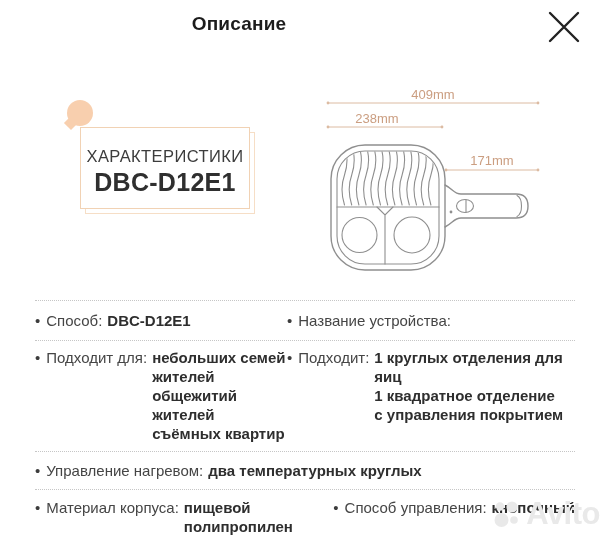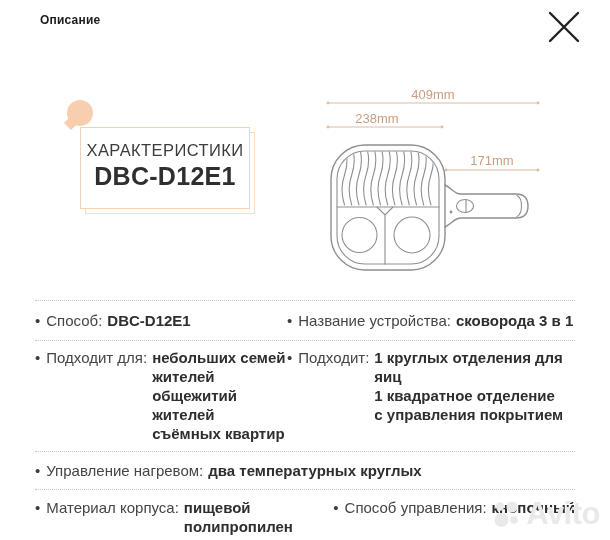--- a/index.html
+++ b/index.html
@@ -21,39 +21,38 @@
     font-family:"Liberation Sans", sans-serif;
     color:var(--text);
     overflow:hidden;
     position:relative;
   }
   .page{position:absolute;inset:0;background:#fff;}
 
   
   .title{
     position:absolute;top:13px;left:0;width:478px;
-    font-size:12px;font-weight:700;color:#1c1c1c;
+    text-align:center;font-size:19px;font-weight:700;color:#1c1c1c;
     letter-spacing:.2px;
-    padding-left:40px;
   }
   .close-btn{
     position:absolute;top:9px;right:28px;width:36px;height:36px;
     background:none;border:none;cursor:pointer;padding:0;
   }
   .close-btn svg{display:block;width:100%;height:100%;}
 
   
   .badge-shadow{
     position:absolute;left:85px;top:132px;width:170px;height:82px;
     border:1px solid var(--badge-border-light);background:transparent;
   }
   .badge{
     position:absolute;left:80px;top:127px;width:170px;height:82px;
     background:#fff;border:1px solid var(--badge-border);
-    text-align:center;padding-top:13px;
+    text-align:center;padding-top:19px;
   }
   .badge-title{font-size:16.5px;color:#3c3c3c;letter-spacing:.4px;}
   .badge-model{font-size:25px;font-weight:700;color:#2f2f2f;margin-top:2px;letter-spacing:.3px;}
   .badge-pin{
     position:absolute;left:67px;top:100px;width:26px;height:26px;
     background:var(--accent-peach);border-radius:50%;
   }
   .badge-pin::after{
     content:"";position:absolute;left:-1px;bottom:-2px;width:10px;height:10px;
     background:var(--accent-peach);transform:rotate(45deg);
@@ -167,21 +166,20 @@
 
     <div class="spec-row grid2 r0">
       <div class="cell">
         <span class="bullet">•</span>
         <span class="label">Способ:</span>
         <span class="value">DBC-D12E1</span>
       </div>
       <div class="cell">
         <span class="bullet">•</span>
         <span class="label">Название устройства:</span>
-        <span class="value">сковорода 3 в 1</span>
       </div>
     </div>
 
     <div class="spec-row grid2 r1">
       <div class="cell">
         <span class="bullet">•</span>
         <span class="label">Подходит для:</span>
         <span class="value col">
           <span>небольших семей</span>
           <span>жителей общежитий</span>

